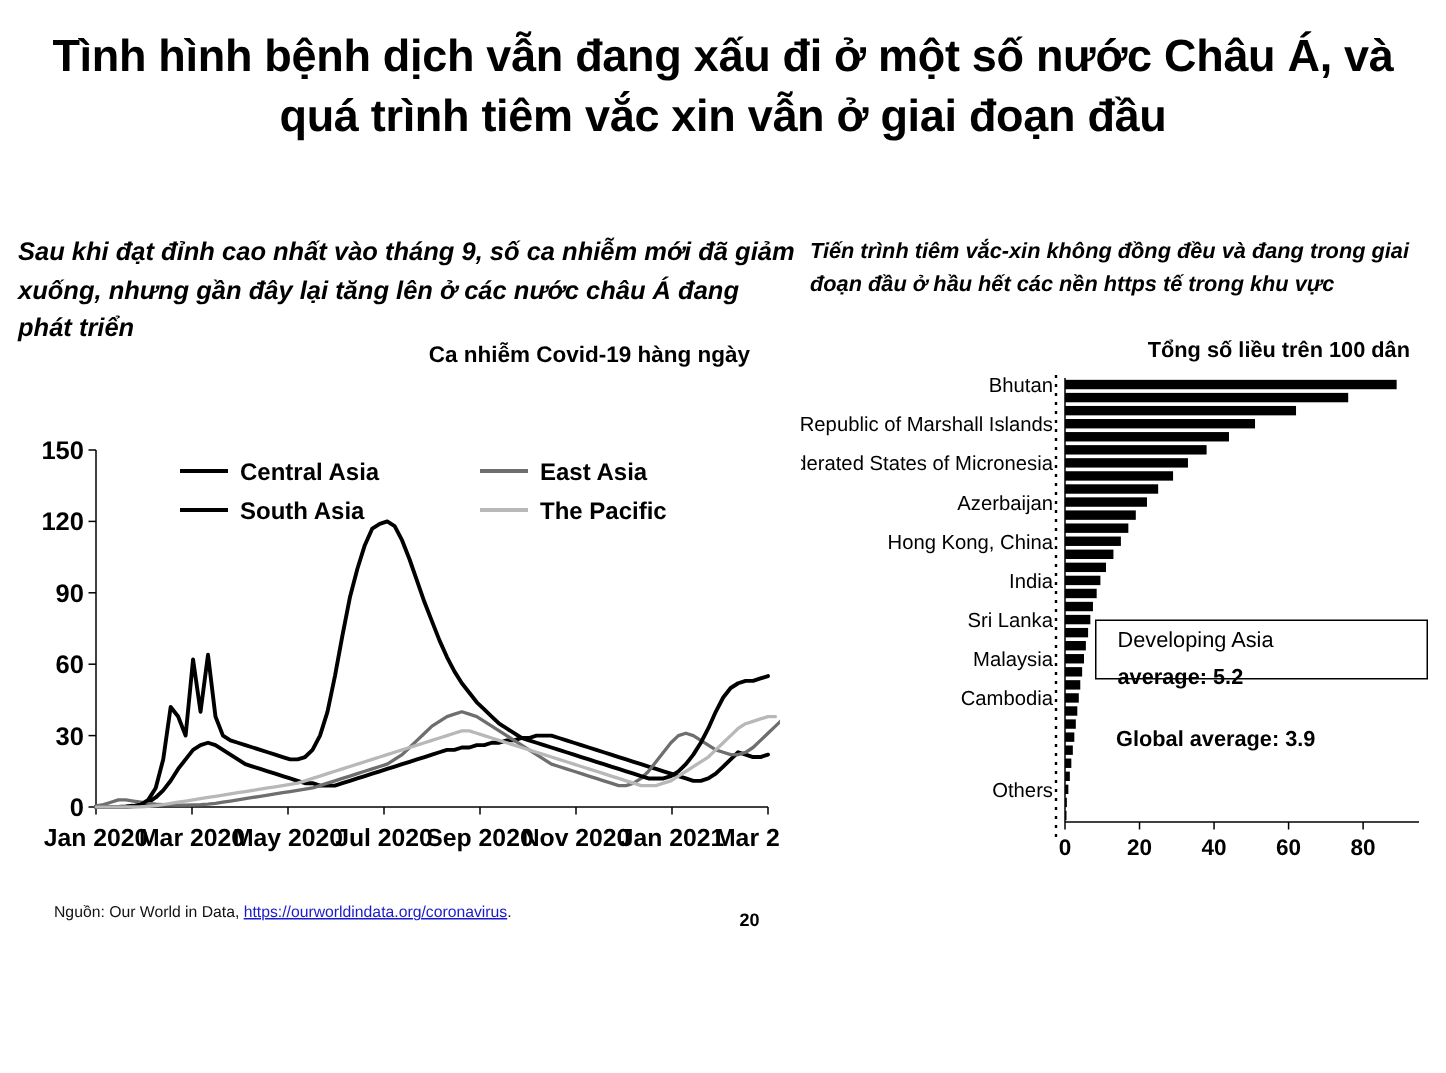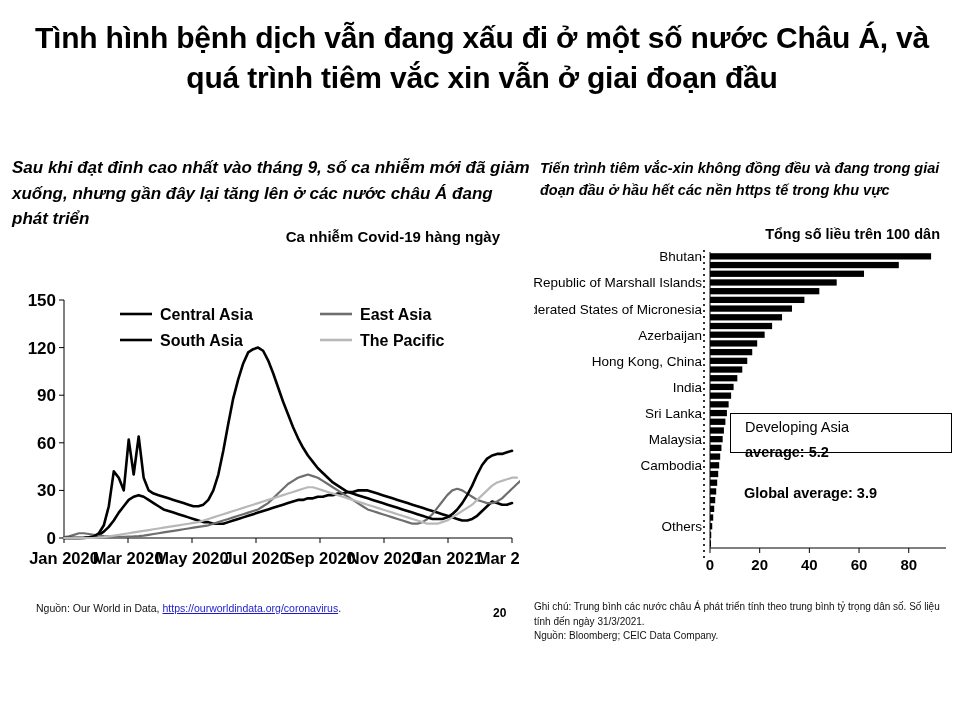--- a/index.html
+++ b/index.html
@@ -249,18 +249,14 @@
 
   <div class="callout2">
     <div class="callout-line l2">Global average: 3.9</div>
   </div>
 
   <div class="callout">
     <div class="callout-line l1">Developing Asia</div>
     <div class="callout-line l2">average: 5.2</div>
   </div>
 
-  <div class="right-source">
-    <div>Ghi chú: Trung bình các nước châu Á phát triển tính theo trung bình tỷ trọng dân số. Số liệu tính đến ngày 31/3/2021.</div>
-    <div>Nguồn: Bloomberg; CEIC Data Company.</div>
-  </div>
 
 </div>
 
 </body></html>

